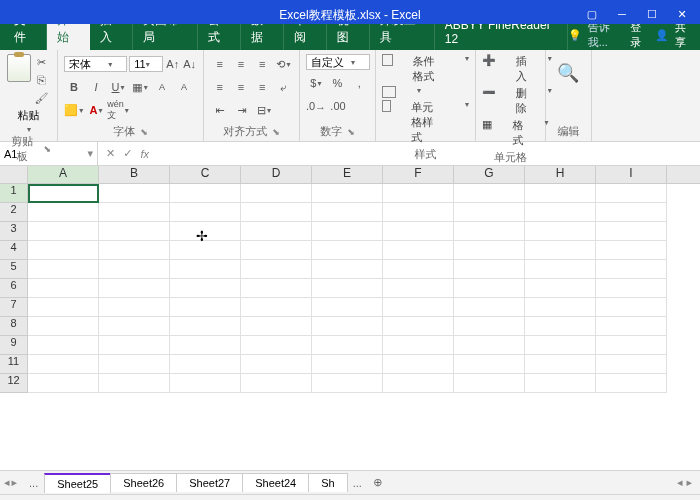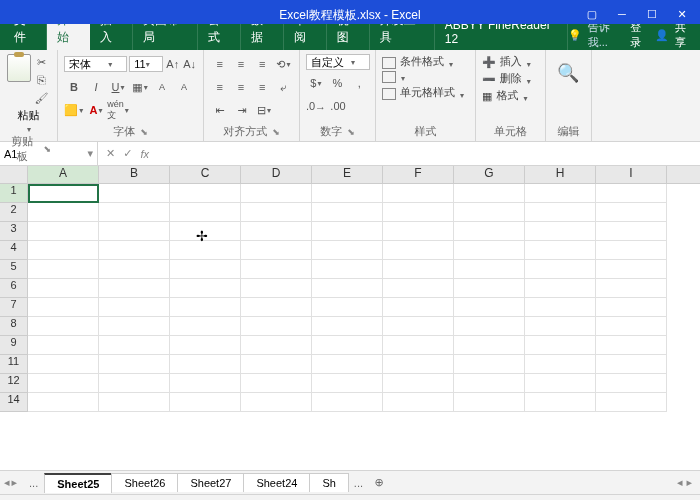--- a/index.html
+++ b/index.html
@@ -24,21 +24,21 @@
 .font-row { display: flex; gap: 2px; align-items: center; margin-bottom: 3px; }
 .font-select { border: 1px solid #c0c0c0; background: #fff; height: 16px; font-size: 11px; padding: 0 14px 0 4px; position: relative; display: flex; align-items: center; }
 .font-name { width: 82px; }
 .font-size { width: 34px; }
 .btn-sq { width: 20px; height: 20px; display: flex; align-items: center; justify-content: center; color: #555; cursor: pointer; border: 1px solid transparent; }
 .align-group { width: 96px; }
 .num-group { width: 76px; }
 .style-group { width: 100px; }
 .cell-group { width: 70px; }
 .edit-group { width: 46px; }
-.style-item { display: flex; align-items: flex-end; gap: 4px; font-size: 11px; color: #444; margin-bottom: 2px; cursor: pointer; }
+.style-item { display: flex; align-items: flex-start; gap: 20px; font-size: 11px; color: #444; margin-bottom: 2px; cursor: pointer; }
 .style-ico { width: 14px; height: 12px; border: 1px solid #888; }
 .namebox-row { height: 24px; display: flex; border-bottom: 1px solid #d4d4d4; align-items: center; }
 .namebox { width: 98px; border-right: 1px solid #d4d4d4; height: 100%; display: flex; align-items: center; padding: 0 4px; font-size: 11px; position: relative; }
 .namebox-dd { margin-left: auto; color: #888; }
 .fx-area { display: flex; align-items: center; gap: 8px; padding: 0 8px; }
 .fx-btn { color: #888; cursor: pointer; }
 .grid-wrap { height: 304px; overflow: hidden; position: relative; background: #fff; }
 .col-headers { display: flex; height: 18px; background: #e8e8e8; border-bottom: 1px solid #ccc; }
 .corner { width: 28px; border-right: 1px solid #ccc; background: #e8e8e8; }
 .col-h { width: 71px; border-right: 1px solid #ccc; text-align: center; font-size: 12px; color: #333; cursor: pointer; }
@@ -46,21 +46,21 @@
 .rows { }
 .row { display: flex; height: 19px; }
 .row-h { width: 28px; background: #e8e8e8; border-right: 1px solid #ccc; border-bottom: 1px solid #ccc; text-align: center; font-size: 11px; color: #333; cursor: pointer; }
 .row-h.sel { background: #d4e8d4; }
 .cell { width: 71px; border-right: 1px solid #e0e0e0; border-bottom: 1px solid #e0e0e0; }
 .cell.active { border: 2px solid #217346; }
 .cursor-cross { position: absolute; left: 196px; top: 62px; font-size: 14px; color: #000; pointer-events: none; }
 .sheetbar { height: 24px; background: #f3f3f3; border-top: 1px solid #d4d4d4; display: flex; align-items: center; padding: 0 4px; gap: 0; }
 .sheet-nav { display: flex; gap: 2px; margin-right: 6px; }
 .sheet-tab { padding: 3px 12px; background: #fff; border: 1px solid #ccc; border-bottom: none; font-size: 11px; cursor: pointer; margin-right: -1px; }
-.sheet-tab.active { border-top: 2px solid #404040; font-weight: bold; }
+.sheet-tab.active { border-top: 2px solid #6d28d9; }
 .sheet-add { width: 20px; text-align: center; cursor: pointer; color: #666; }
 .statusbar { height: 22px; background: #f3f3f3; border-top: 1px solid #d4d4d4; }
 .dd-arrow { font-size: 8px; color: #666; margin-left: 1px; }
 .launcher { font-size: 9px; color: #888; margin-left: 3px; cursor: pointer; }
 </style>
 </head>
 <body>
 
 <div class="titlebar">
   <span class="titlebar-title">Excel教程模板.xlsx - Excel</span>
@@ -410,32 +410,20 @@
         <div class="cell"></div>
         <div class="cell"></div>
         <div class="cell"></div>
         <div class="cell"></div>
         <div class="cell"></div>
         <div class="cell"></div>
         <div class="cell"></div>
         <div class="cell"></div>
         <div class="cell"></div>
       </div>
-      <div class="row">
-        <div class="row-h">14</div>
-        <div class="cell"></div>
-        <div class="cell"></div>
-        <div class="cell"></div>
-        <div class="cell"></div>
-        <div class="cell"></div>
-        <div class="cell"></div>
-        <div class="cell"></div>
-        <div class="cell"></div>
-        <div class="cell"></div>
-      </div>
     </div>
   <div class="cursor-cross">✢</div>
 </div>
 
 <div class="sheetbar">
   <div class="sheet-nav">
     <span class="fx-btn">◂</span>
     <span class="fx-btn">▸</span>
   </div>
   <span style="padding:0 6px;color:#666">...</span>

